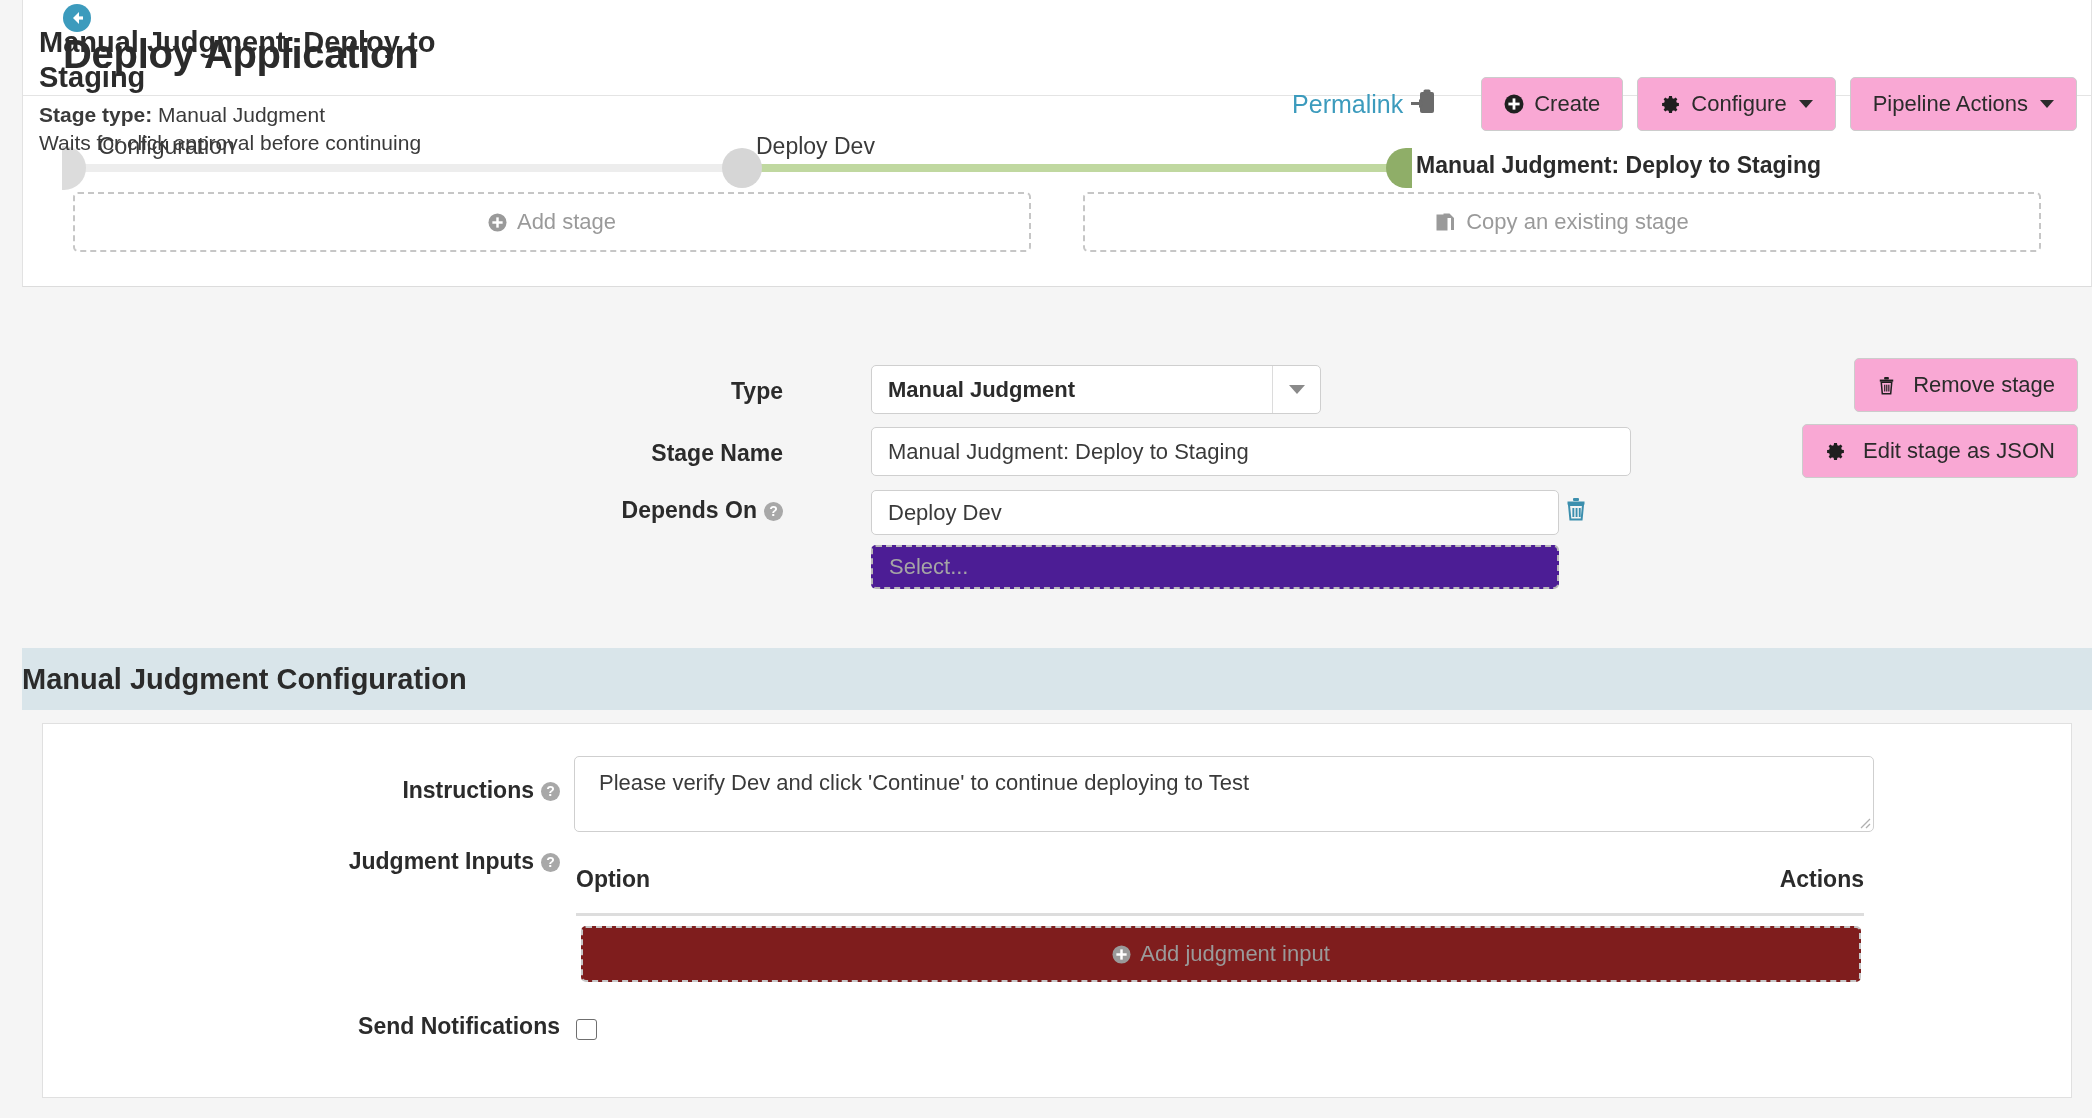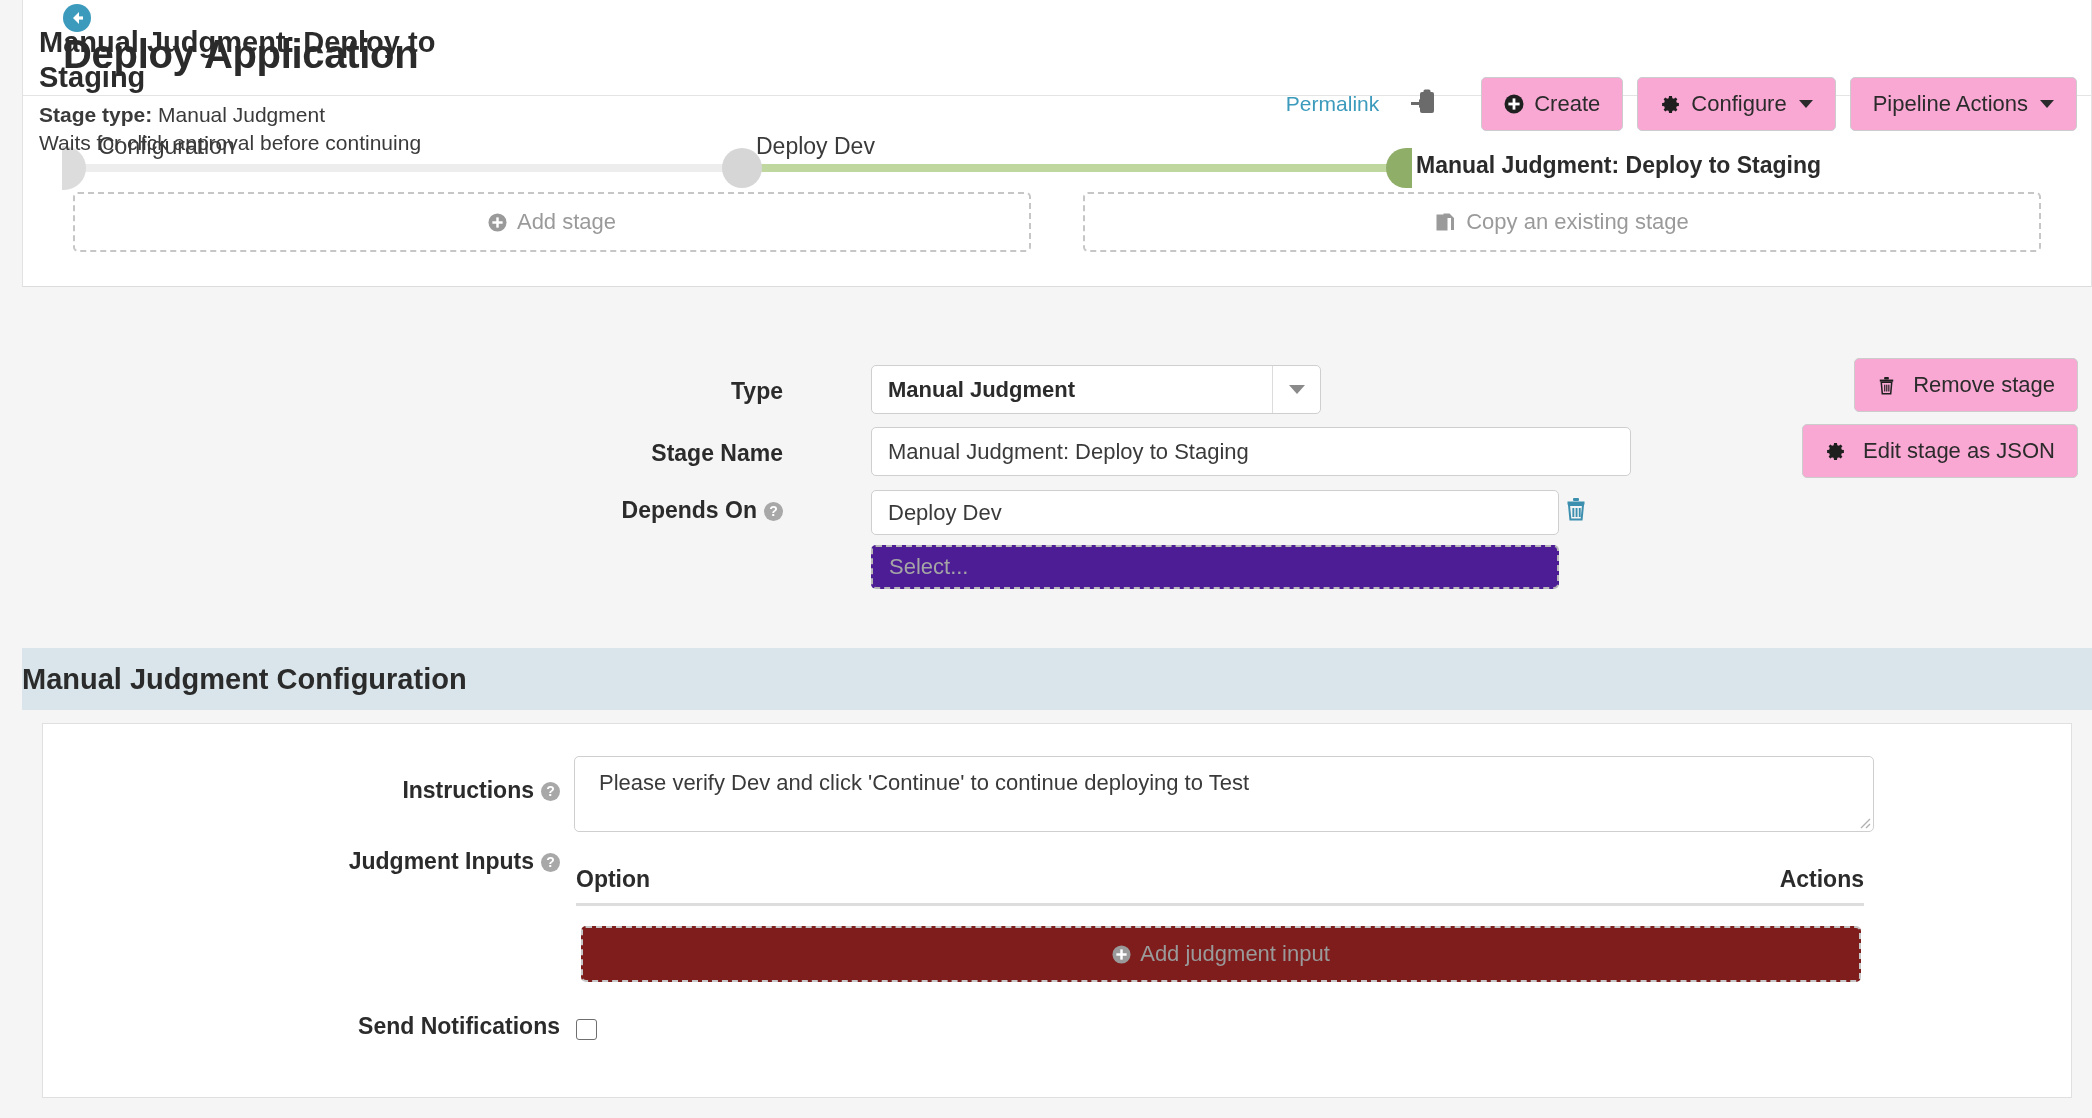--- a/index.html
+++ b/index.html
@@ -28,21 +28,21 @@
     display:flex; align-items:center; justify-content:center; flex:0 0 auto;
     margin-right:18px;
   }
   .back-icon svg{ display:block; }
   .page-title{
     font-size:40px; font-weight:bold; color:#2b2b2b; letter-spacing:-.3px;
     white-space:nowrap;
   }
   .header-right{ margin-left:auto; display:flex; align-items:center; gap:0; }
   .permalink{
-    color:#3c9bbd; font-size:21px; text-decoration:none; margin-right:32px;
+    color:#3c9bbd; font-size:25px; text-decoration:none; margin-right:8px;
   }
   .clipboard-icon{ margin-right:30px; display:block; }
   .btn{
     height:54px; border:1px solid #cccccc; background:#f9a8d4; border-radius:5px;
     font-size:22px; color:#2b2b2b; display:inline-flex; align-items:center;
     justify-content:center; padding:0 22px; margin-left:14px; white-space:nowrap;
     font-family:"Liberation Sans", sans-serif; cursor:pointer;
   }
   .btn .gi{ margin-right:10px; display:inline-flex; }
   .caret{
@@ -145,21 +145,21 @@
     background:#fff; border:1px solid #cfcfcf; border-radius:5px;
     font-size:22px; color:#3a3a3a; padding:12px 24px; line-height:1.25;
     font-family:"Liberation Sans", sans-serif; resize:none; overflow:hidden;
   }
   .ta-grip{
     position:absolute; left:1855px; top:813px; width:16px; height:16px; pointer-events:none;
   }
   .tbl-head{
     position:absolute; left:576px; top:866px; width:1288px;
     display:flex; justify-content:space-between; align-items:flex-start;
-    border-bottom:3px solid #dddddd; padding-bottom:10px;
+    border-bottom:3px solid #dddddd; padding-bottom:20px;
   }
   .tbl-head span{ font-size:23px; font-weight:bold; color:#2b2b2b; }
   .add-input-btn{
     position:absolute; left:581px; top:926px; width:1280px; height:56px;
     border:2px dashed #c6c6c6; border-radius:5px; background:#7f1d1d;
     display:flex; align-items:center; justify-content:center;
     color:#9a9a9a; font-size:22px; cursor:pointer;
   }
   .add-input-btn .gi{ margin-right:9px; display:inline-flex; }
   .chk{

